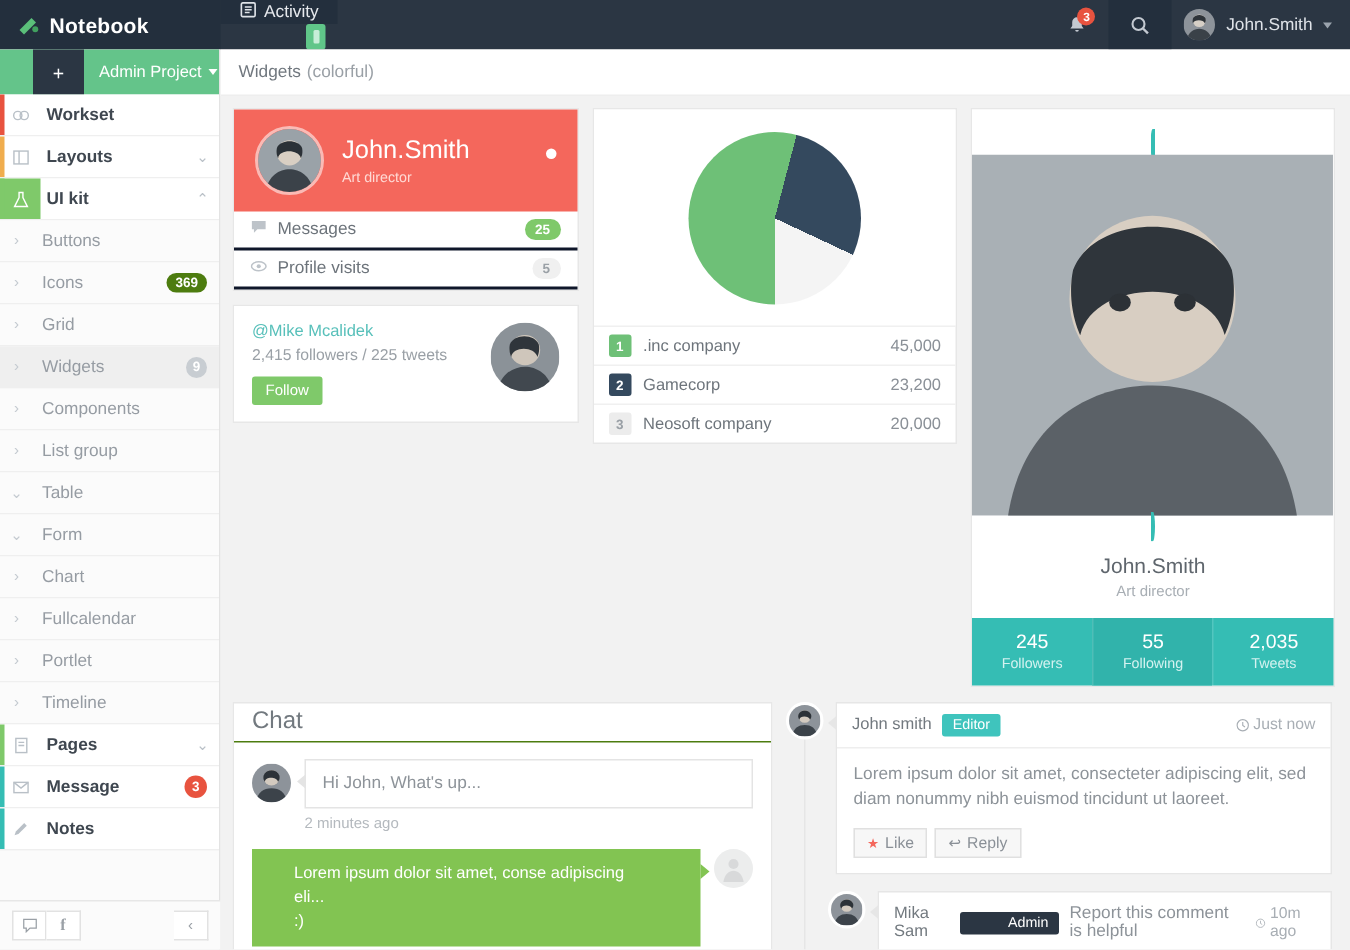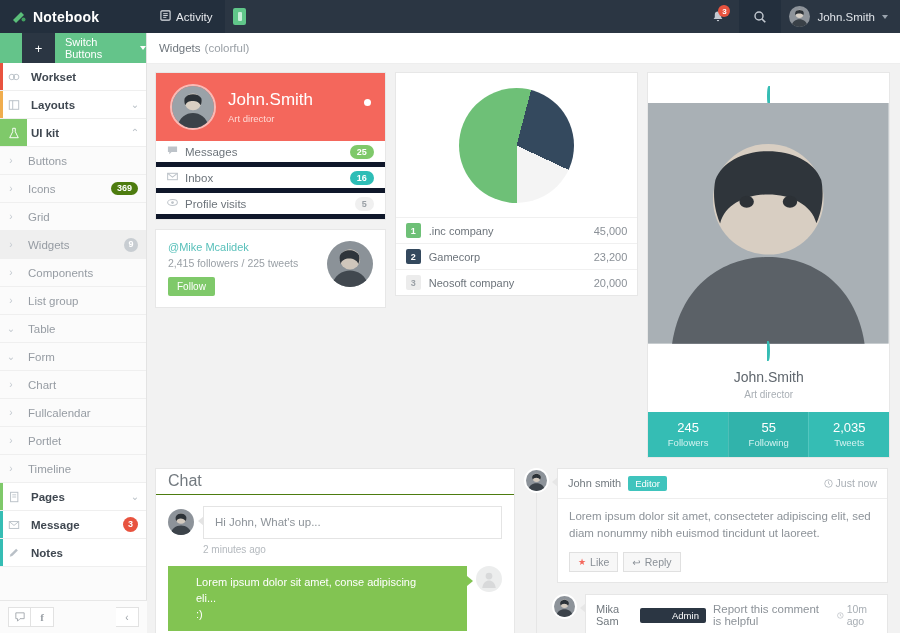--- a/index.html
+++ b/index.html
@@ -18,21 +18,21 @@
     position: absolute; top: 0; left: 0; width: 900px; height: 33px;
     background: #2b3643; display: flex; align-items: stretch;
   }
   .brand {
     width: 147px; background: #232f3d; display: flex; align-items: center;
     padding-left: 12px; gap: 7px;
   }
   .brand-icon { width: 14px; height: 14px; position: relative; }
   .brand-icon svg { display:block; }
   .brand-title { color: #fff; font-size: 14px; font-weight: bold; letter-spacing: .2px; }
-  .topnav { display:flex; align-items:center; }
+  .topnav { display:flex; align-items:flex-end;flex-direction:column; }
   .topnav-item {
     display: flex; align-items: center; gap: 5px; padding: 0 13px;
     color: #e6e9ed; font-size: 11.5px; background: #232f3d; height: 33px;
   }
   .topnav-badge-wrap { display:flex; align-items:center; padding: 0 8px; }
   .green-tag {
     width: 13px; height: 17px; background: #60c689; border-radius: 2px;
     display:flex; align-items:center; justify-content:center;
   }
   .green-tag i { display:block; width:4px; height:9px; background:#c7eed8; border-radius:1px; }
@@ -125,21 +125,21 @@
   
   .col-a { width:232px; }
   .prof-red { background:#f4675c; height:68px; display:flex; align-items:center; padding:0 14px; position:relative; }
   .prof-red .av { width:46px;height:46px;border-radius:50%;overflow:hidden;border:2px solid rgba(255,255,255,.55); }
   .prof-red .txt { margin-left:12px; }
   .prof-red .nm { color:#fff; font-size:17px; font-weight:normal; }
   .prof-red .rl { color:#ffd9d4; font-size:9.5px; margin-top:3px; }
   .prof-red .dot { position:absolute; right:14px; top:26px; width:7px;height:7px;border-radius:50%;background:#fff; }
   .stat-row {
     height:26px; display:flex; align-items:center; padding:0 11px;
-    border-bottom:5px solid #0f172a; font-size:11.5px; color:#6d747b;
+    border-bottom:2px solid #0f172a; font-size:11.5px; color:#6d747b;
   }
   .stat-row .si { color:#bdc3c9; margin-right:7px; font-size:10px; }
   .stat-row .sl { flex:1; }
   .pill { font-size:9px; color:#fff; padding:2px 7px; border-radius:9px; font-weight:bold; }
   .pill.green { background:#7fc96a; }
   .pill.teal { background:#2dbdb6; }
   .pill.grey { background:#f0f0f0; color:#9aa0a6; }
 
   .tw-card { margin-top:9px; padding:11px 12px; display:flex; align-items:flex-start; }
   .tw-left { flex:1; }
@@ -298,21 +298,21 @@
         <span>John.Smith</span>
         <span class="caret-d"></span>
       </div>
     </div>
   </div>
 
   <div class="sidebar">
     <div class="switch-wrap">
       <div class="switch-plus">+</div>
       <div class="switch-label">
-        <span>Switch Buttons</span>
+        <span>Admin Project</span>
         <span class="caret-w"></span>
       </div>
     </div>
     <ul class="nav" id="nav-list">
         <li class="nav-item major">
           <span class="accent" style="background:#e8533f"></span>
           <span class="ico">
             <svg width="12" height="12" viewBox="0 0 14 14">
               <circle cx="4.5" cy="7" r="3.2" fill="none" stroke="currentColor" stroke-width="1.1"></circle>
               <circle cx="9.5" cy="7" r="3.2" fill="none" stroke="currentColor" stroke-width="1.1"></circle>
@@ -466,28 +466,20 @@
             </div>
             <span class="dot"></span>
           </div>
           <div id="red-stats">
               <div class="stat-row">
                 <span class="si"><svg width="11" height="11" viewBox="0 0 12 12">
                     <path d="M1 1.5h10v6H5l-2.5 2.5V7.5H1z" fill="currentColor"></path>
                   </svg></span>
                 <span class="sl">Messages</span>
                 <span class="pill green">25</span>
-              </div>
-              <div class="stat-row">
-                <span class="si"><svg width="11" height="11" viewBox="0 0 12 12">
-                    <rect x="0.7" y="2.5" width="10.6" height="7" fill="none" stroke="currentColor" stroke-width="1.1"></rect>
-                    <path d="M0.7 2.5L6 6.7l5.3-4.2" fill="none" stroke="currentColor" stroke-width="1.1"></path>
-                  </svg></span>
-                <span class="sl">Inbox</span>
-                <span class="pill teal">16</span>
               </div>
               <div class="stat-row">
                 <span class="si"><svg width="11" height="11" viewBox="0 0 12 12">
                     <ellipse cx="6" cy="6" rx="5.3" ry="3.2" fill="none" stroke="currentColor" stroke-width="1.1"></ellipse>
                     <circle cx="6" cy="6" r="1.5" fill="currentColor"></circle>
                   </svg></span>
                 <span class="sl">Profile visits</span>
                 <span class="pill grey">5</span>
               </div>
             </div>

